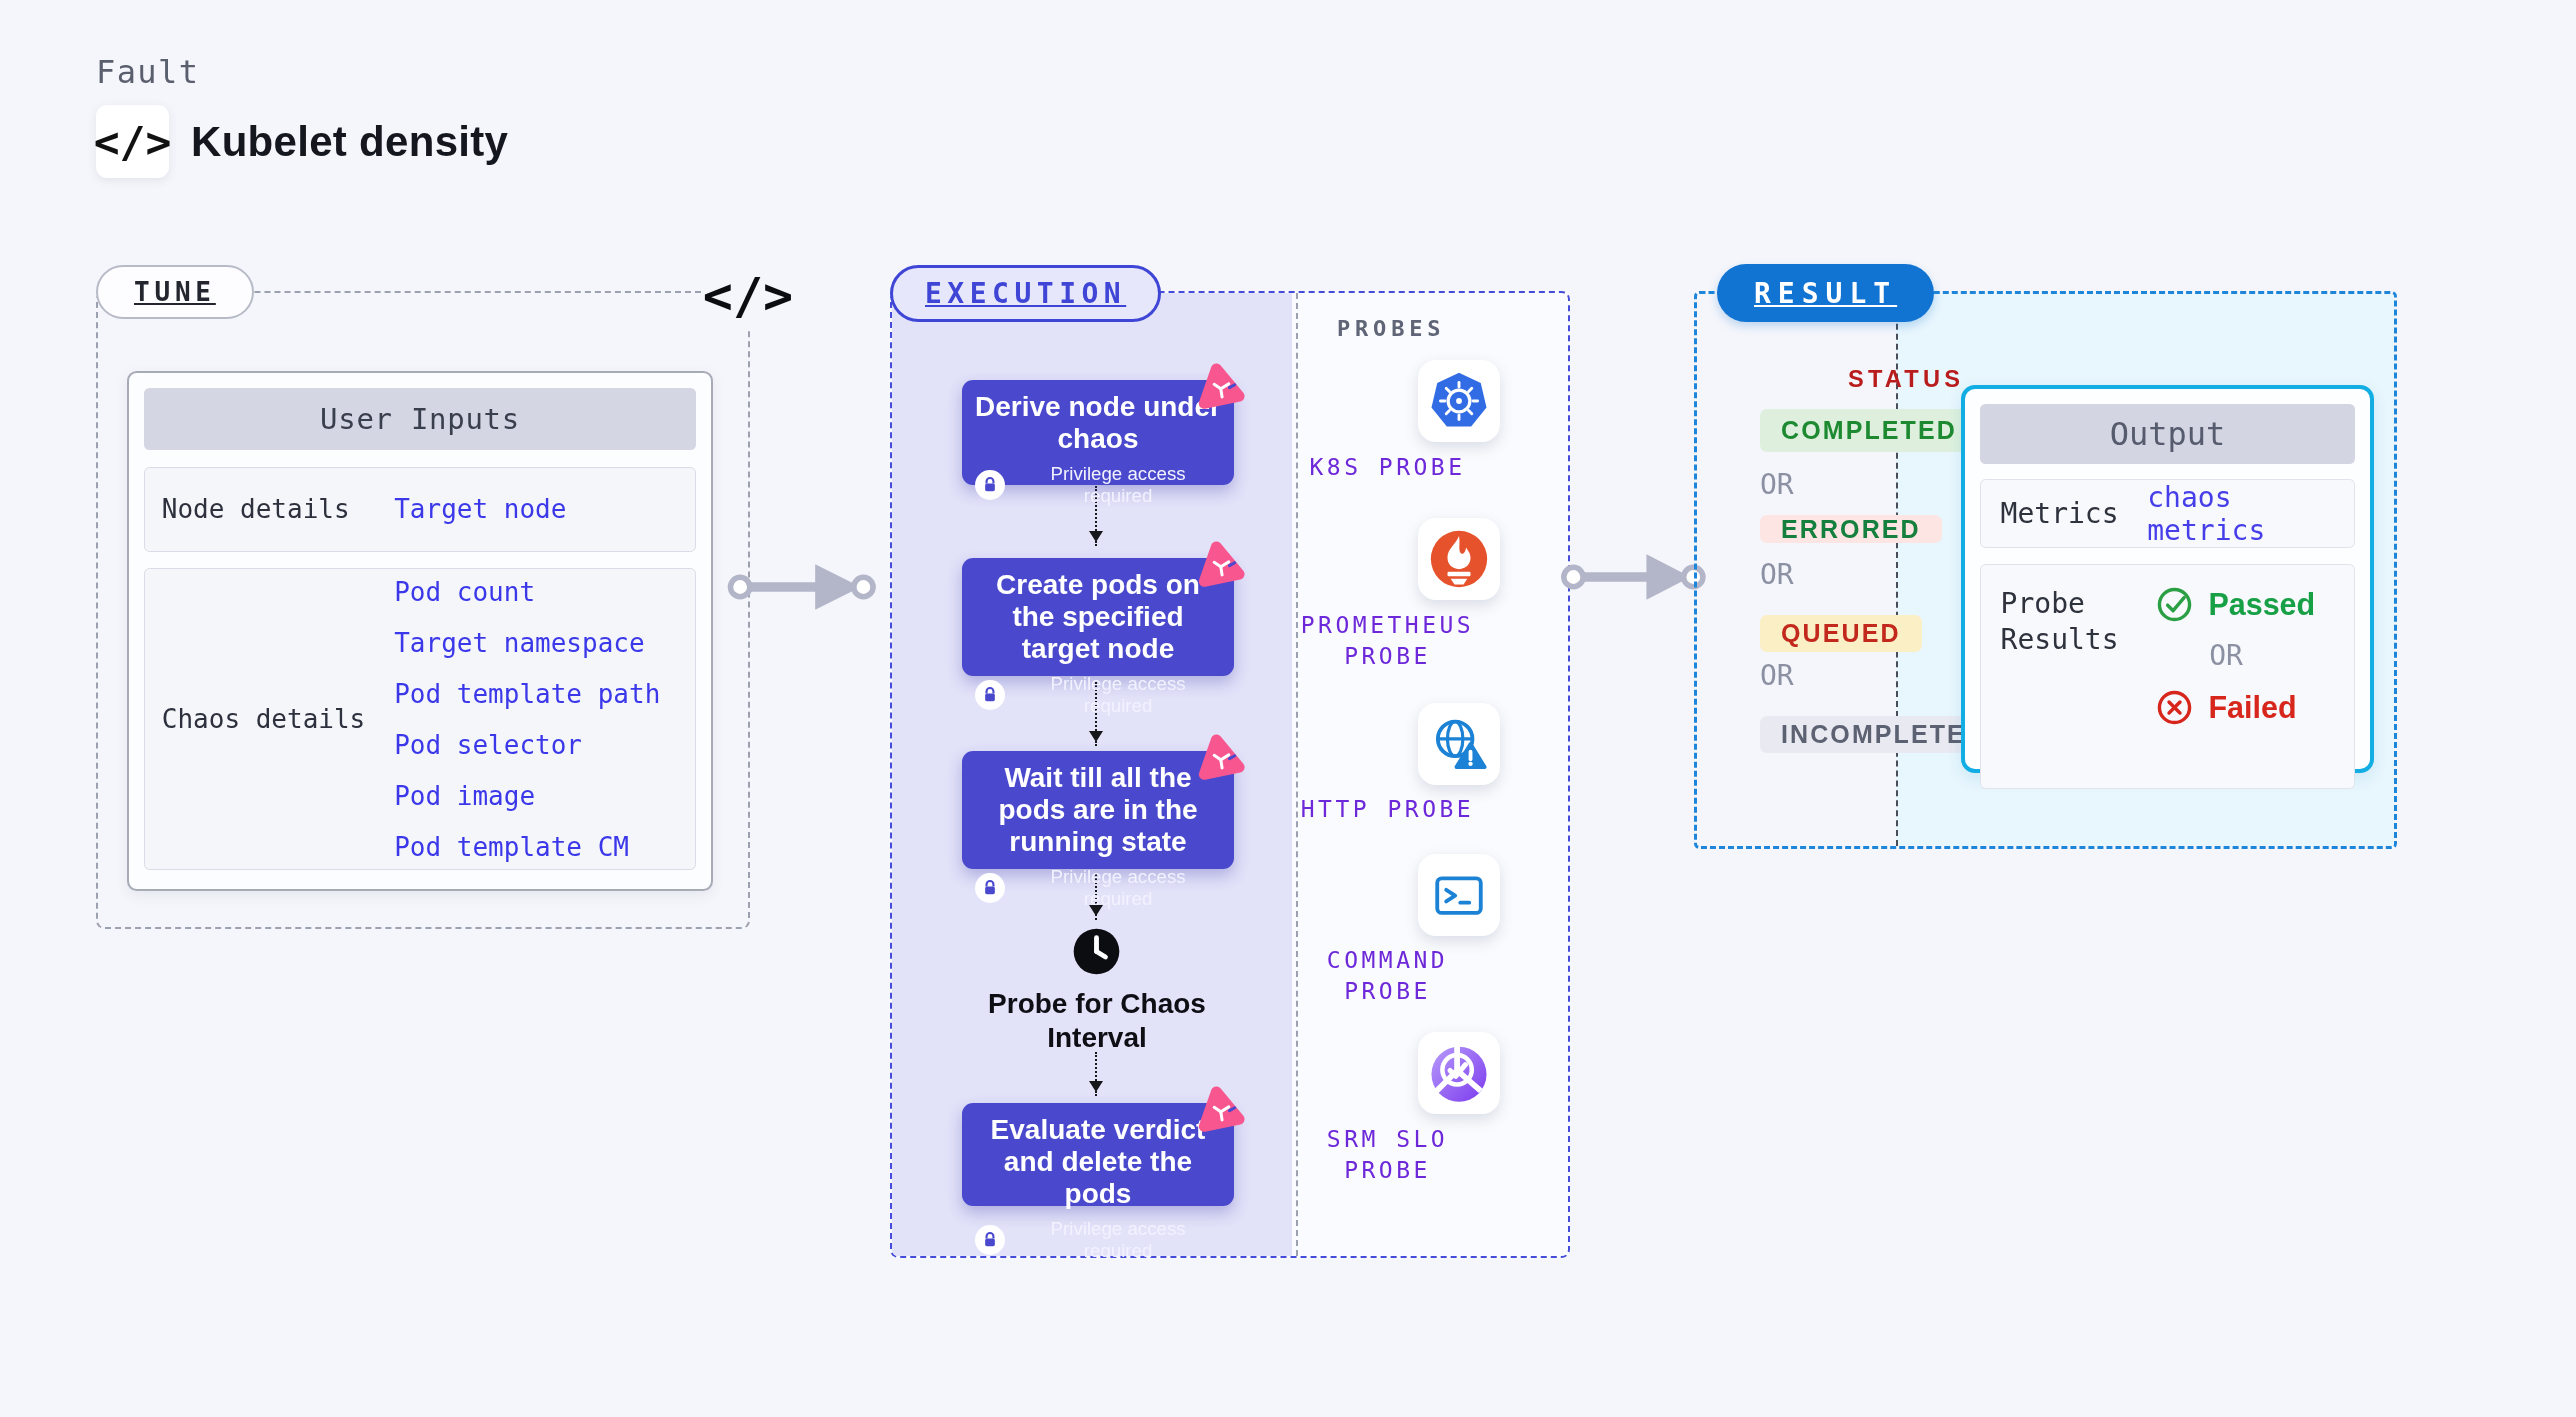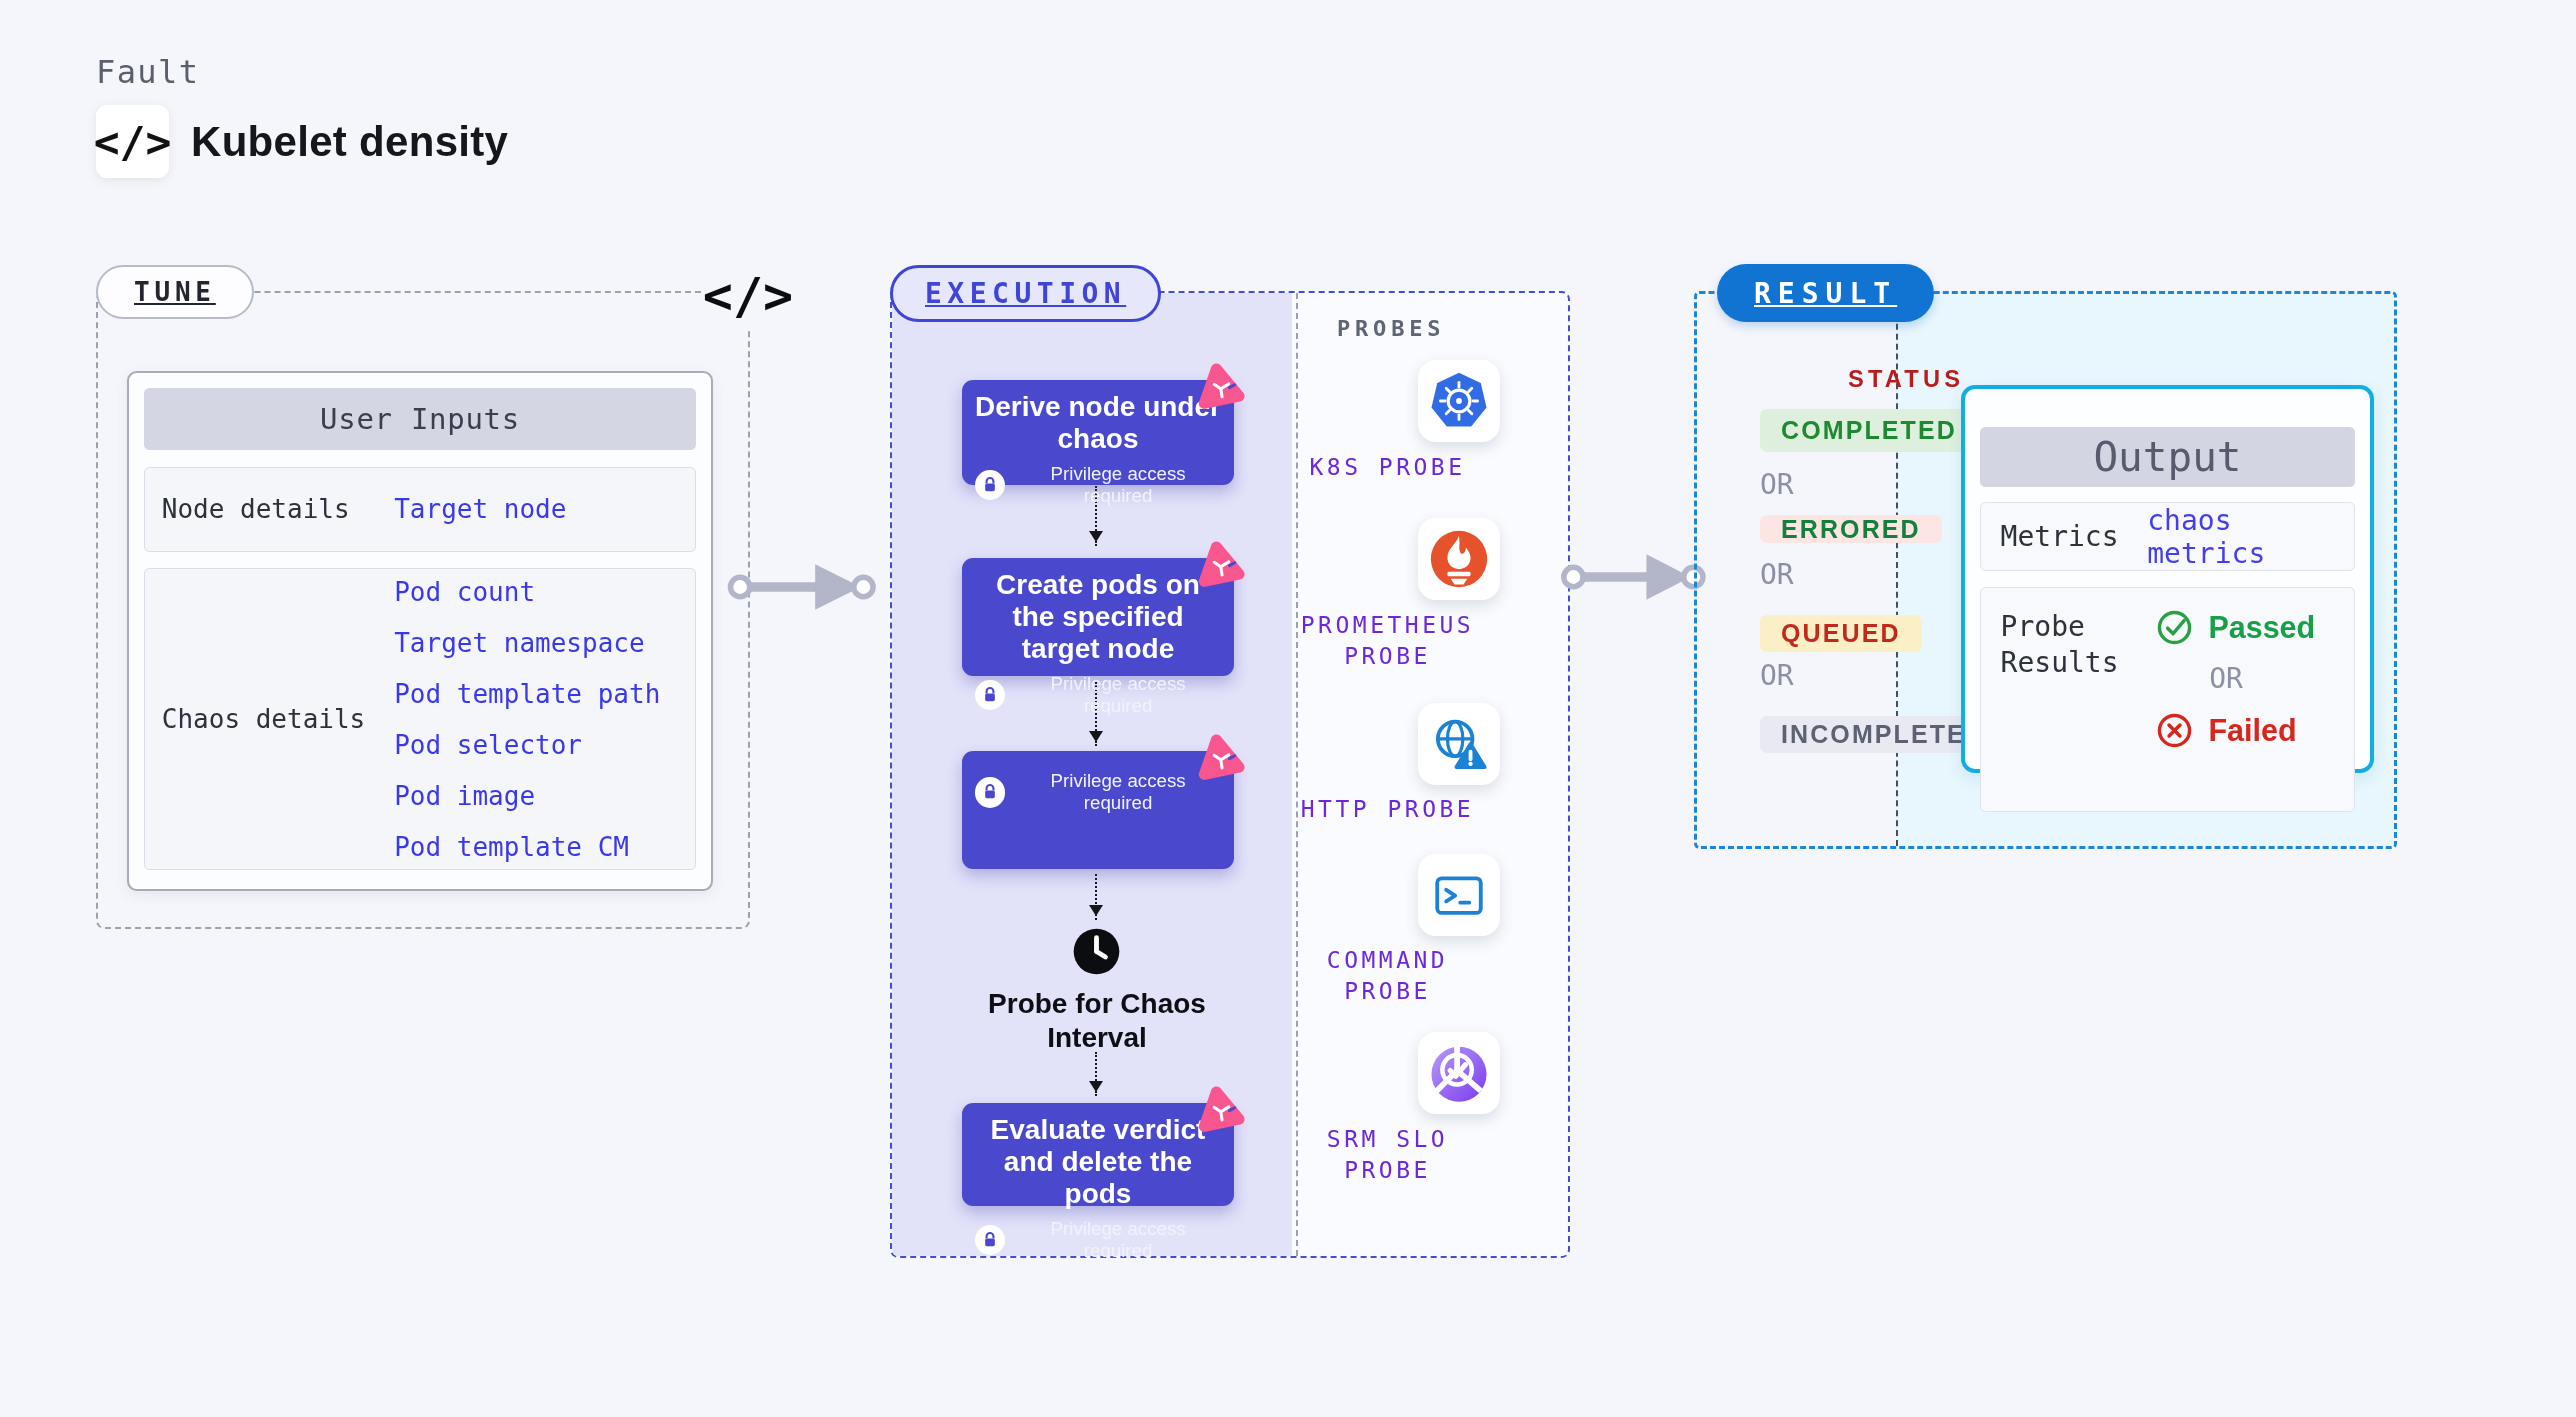--- a/index.html
+++ b/index.html
@@ -79,21 +79,21 @@
   .sbadge.completed{top:409px;height:43px;background:#def0dd;color:#1d8a31;}
   .sbadge.errored{top:515px;height:28px;background:#fce5e3;color:#15803d;}
   .sbadge.queued{top:615px;height:37px;background:#fbefc6;color:#c2281c;}
   .sbadge.incompleted{top:716px;height:37px;background:#e8e9f1;color:#5d6273;}
   .or{color:#8b90a2;font-size:28px;}
   .or-s1{left:1760px;top:468px;} .or-s2{left:1760px;top:558px;} .or-s3{left:1760px;top:659px;}
 
   .output-card{left:1961px;top:385px;width:413px;height:388px;background:#fdfeff;border:4.2px solid #12ade3;
                border-radius:14px;box-sizing:border-box;padding:15.2px;box-shadow:0 5.5px 15.2px rgba(18,140,200,.12);}
   .out-header{height:60px;background:#d4d5e2;border-radius:5.5px;display:flex;align-items:center;justify-content:center;
-              font-size:41px;color:#565b6e;margin-top:23px;}
+              font-size:32px;color:#565b6e;}
   .out-row{border:1.4px solid #e0e3ec;background:#f8f9fd;border-radius:5.5px;box-sizing:border-box;margin-top:15.2px;display:flex;}
   .metrics-row{height:69px;align-items:center;}
   .probe-row{height:225px;align-items:flex-start;padding-top:21px;}
   .out-label{width:175px;padding-left:19.4px;font-size:28px;color:#2e323d;box-sizing:border-box;line-height:1.3;}
   .verdicts{display:flex;flex-direction:column;gap:16.6px;justify-content:flex-end;}
   .verdict{display:flex;align-items:center;gap:15.2px;font-size:30.5px;font-weight:bold;}
   .verdict.pass{color:#18a046;} .verdict.fail{color:#d7261c;}
   .verdict-or{margin-left:53px;}
 </style>
 </head>
@@ -196,20 +196,21 @@
   <div class="abs step-card" style="top:751px;height:118px;">
     <svg class="pink-badge" viewBox="0 0 100 100">
       <g transform="rotate(8 50 50)">
         <polygon points="24,78 80,58 36,18" fill="#f7568f" stroke="#f7568f" stroke-width="18" stroke-linejoin="round"></polygon>
         <line x1="48" y1="50" x2="60" y2="40" stroke="#ffffff" stroke-width="5" stroke-linecap="round"></line>
         <line x1="48" y1="50" x2="36" y2="44" stroke="#ffffff" stroke-width="5" stroke-linecap="round"></line>
         <line x1="48" y1="50" x2="52" y2="63" stroke="#ffffff" stroke-width="5" stroke-linecap="round"></line>
         <line x1="62" y1="46" x2="70" y2="40" stroke="#4a49ce" stroke-width="5" stroke-linecap="round"></line>
       </g>
     </svg>
+    <div class="step-title">Wait till all the pods are in the running state</div>
     <div class="priv">
       <span class="lock-circle">
         <svg width="18" height="18" viewBox="0 0 26 26">
             <path d="M8 11 V8 a5 5 0 0 1 10 0 V11" fill="none" stroke="#4a49ce" stroke-width="3"></path>
             <rect x="6" y="11" width="14" height="11" rx="2.5" fill="#4a49ce"></rect>
           </svg>
       </span>
       <span class="priv-text">Privilege access required</span>
     </div>
   </div>

